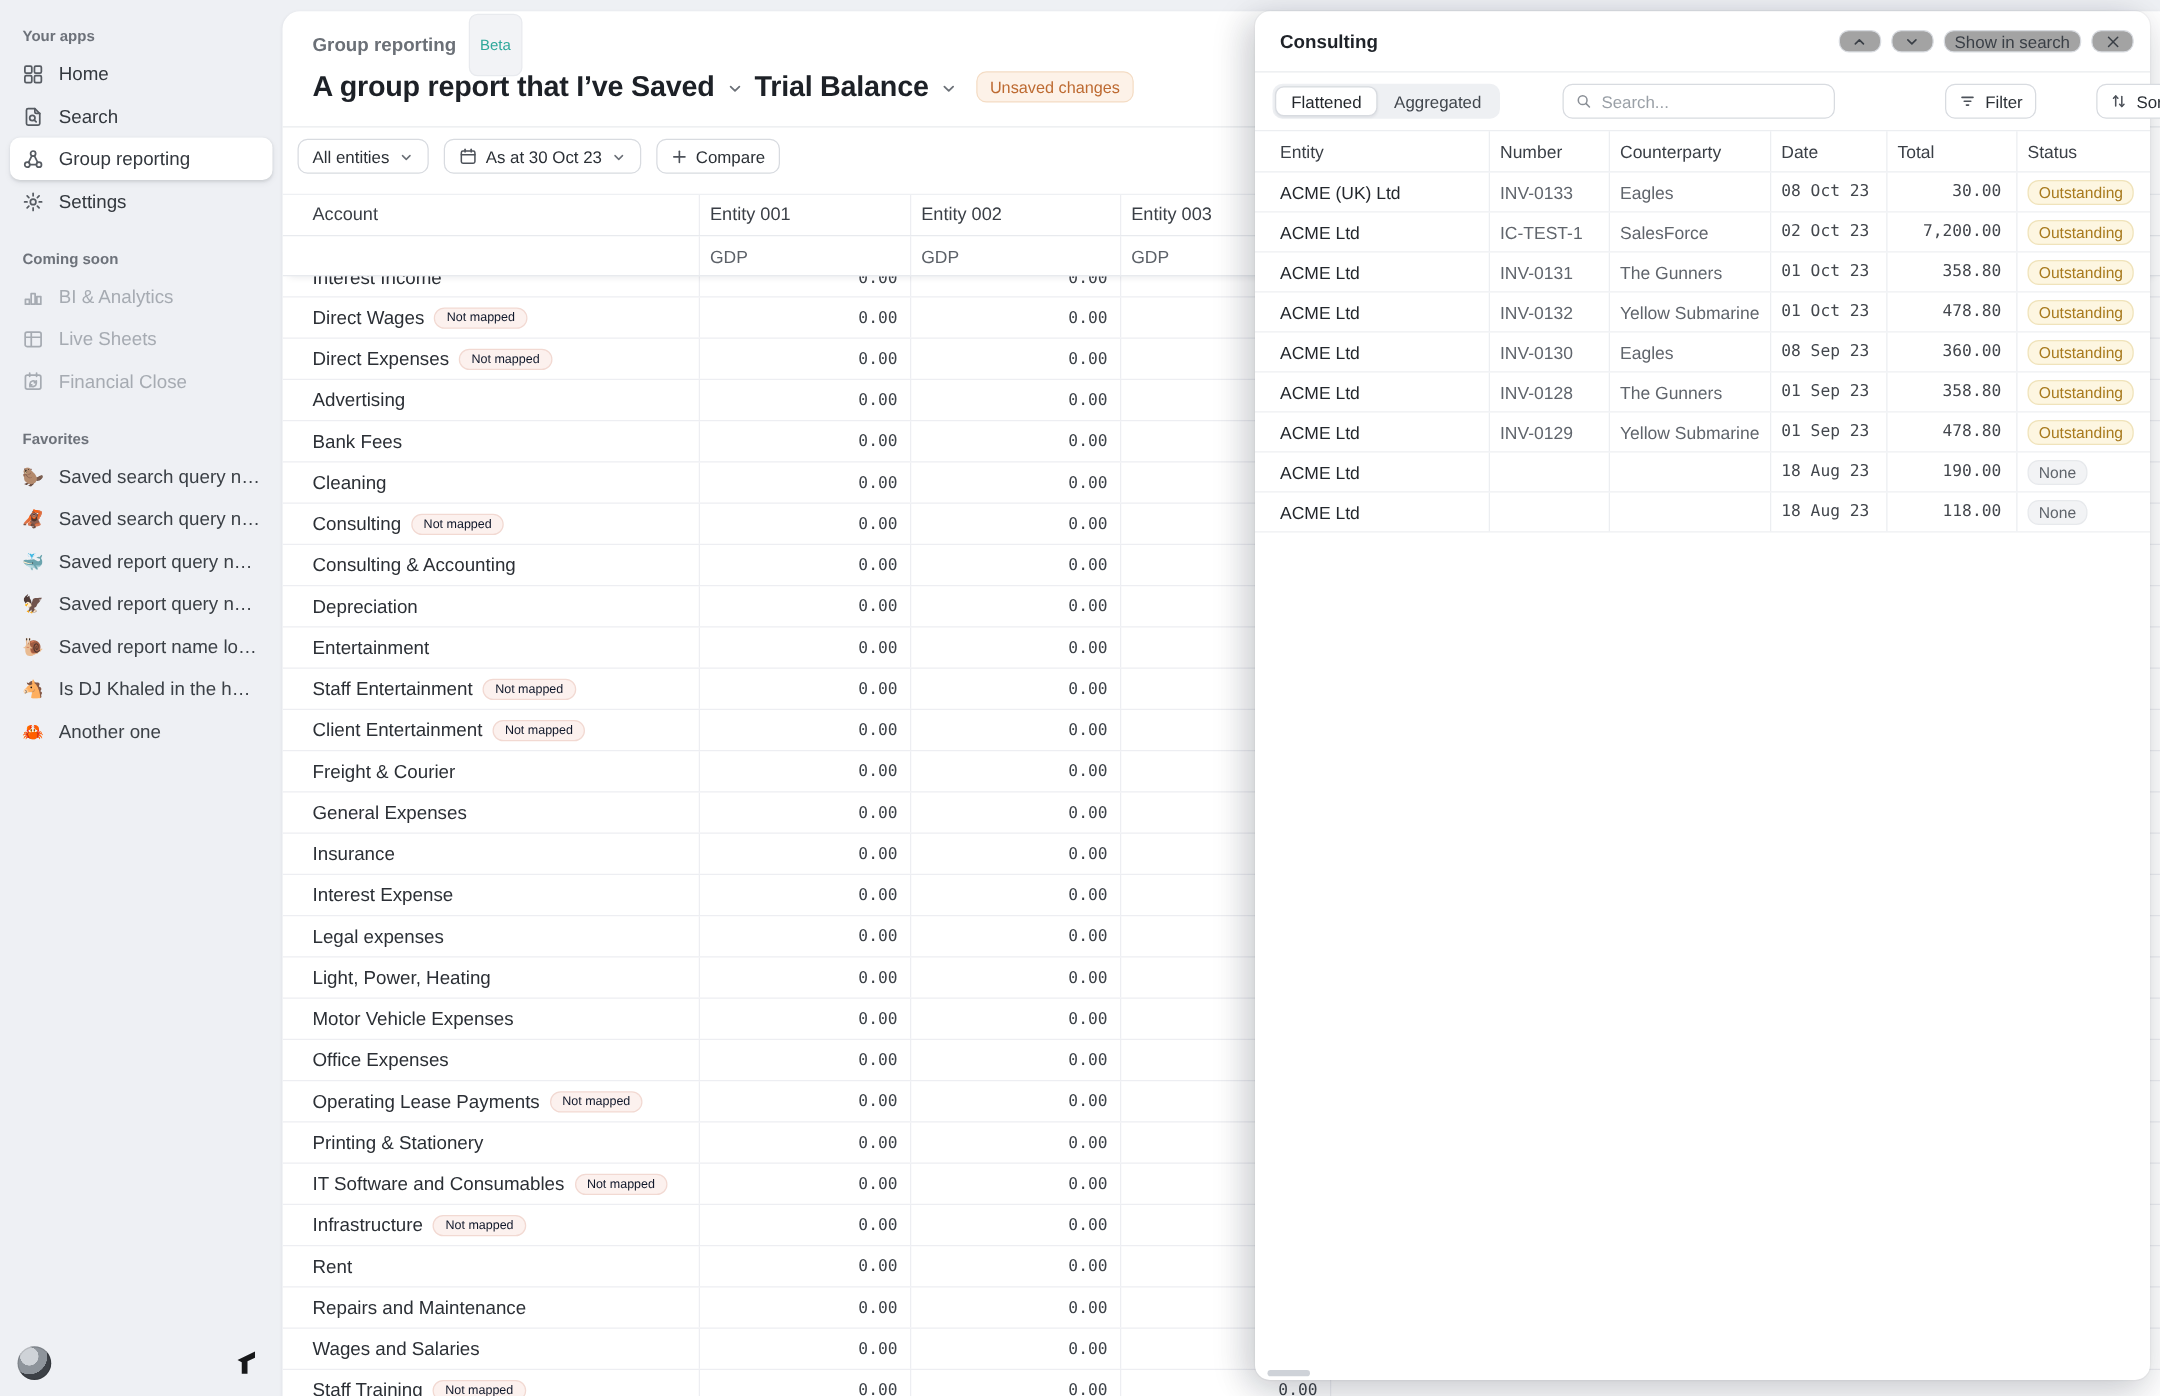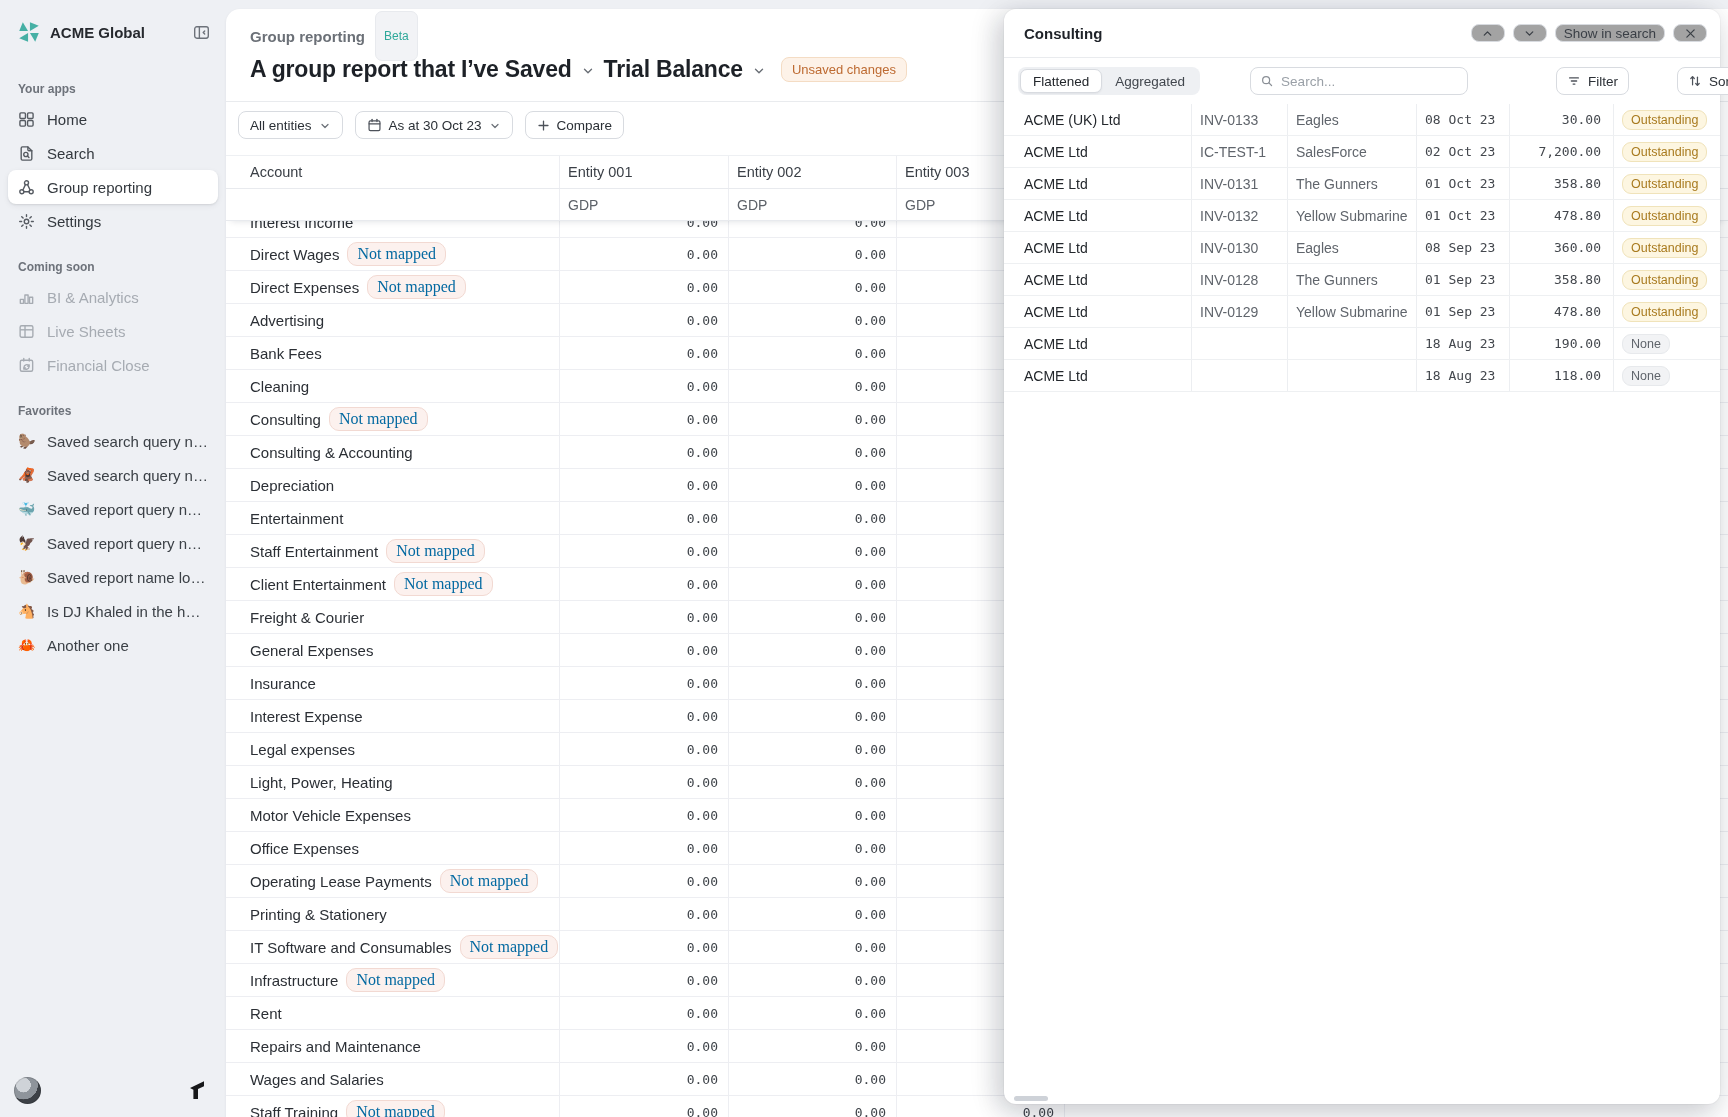--- a/index.html
+++ b/index.html
@@ -69,22 +69,22 @@
   .tb-gdprow { height:32px; border-bottom:1px solid #e8eaee; position:relative; z-index:2;
                box-shadow:0 5px 7px -5px rgba(16,24,40,.14); }
   .tb-gdprow .gcell { font-size:14px; color:#5c6168; padding-left:8px; }
   .tb-rows { position:relative; z-index:1; }
   .tb-row { border-bottom:1px solid #edeef2; }
   .tb-row-inner { height:32px; }
   .tb-row.partial { height:17px; overflow:hidden; }
   .tb-row.partial .tb-row-inner { margin-top:-15px; }
   .acct-cell { padding-left:24px; gap:8px; }
   .acct-name { font-size:15px; color:#2b2f35; white-space:nowrap; }
-  .badge-notmapped { font-size:16px; color:#0369a1; background:#fcf1ee; border:1px solid #f2d9d2;
-                     border-radius:10px; padding:2px 9px; white-space:nowrap;font-family:Liberation Serif, serif; }
+  .badge-notmapped { font-size:10px; color:#0f172a; background:#fcf1ee; border:1px solid #f2d9d2;
+                     border-radius:10px; padding:2px 9px; white-space:nowrap; }
   .val-cell { justify-content:flex-end; padding-right:10px;
               font-family:"DejaVu Sans Mono",monospace; font-size:13px; color:#3f444a; }
 
   
   .panel { position:absolute; left:1004px; top:9px; width:716px; height:1095px; background:#fff;
            border-radius:12px; z-index:10;
            box-shadow:-10px 4px 26px rgba(16,24,40,.12), 0 10px 30px rgba(16,24,40,.14), 0 0 0 1px rgba(16,24,40,.03); }
   .p-head { height:49px; display:flex; align-items:center; padding:0 13px 0 20px; border-bottom:1px solid #e9ebee; }
   .p-title { font-size:15px; font-weight:700; color:#1f2329; flex:1; }
   .p-btn { display:flex; align-items:center; justify-content:center; gap:6px; height:18px; min-width:34px;
@@ -121,38 +121,20 @@
                        border-radius:9px; padding:2px 8px; }
   .badge-none { font-size:12.5px; color:#5f646b; background:#f2f3f5; border:1px solid #e7e9ec;
                 border-radius:9px; padding:2px 8px; }
   .p-scroll-thumb { position:absolute; left:10px; bottom:3px; width:34px; height:5px; border-radius:3px;
                     background:#ced2d8; cursor:pointer; }
 </style>
 </head>
 <body>
 
 <div class="sidebar">
-  <div class="ws-header">
-    <span>
-      <svg width="22" height="22" viewBox="0 0 16 16" fill="#46b0a5">
-        <path d="M8.7 7.3 L8.7 0.9 L15.1 3.5 Z"></path>
-        <path d="M8.7 8.7 L15.1 8.7 L12.5 15.1 Z"></path>
-        <path d="M7.3 8.7 L7.3 15.1 L0.9 12.5 Z"></path>
-        <path d="M7.3 7.3 L0.9 7.3 L3.5 0.9 Z"></path>
-      </svg>
-    </span>
-    <span class="ws-name">ACME Global</span>
-    <span class="icon-btn-plain">
-      <svg width="17" height="17" viewBox="0 0 16 16" fill="none" stroke="currentColor" stroke-width="1.3" stroke-linecap="round" stroke-linejoin="round">
-        <rect x="1.6" y="2.6" width="12.8" height="10.8" rx="2"></rect>
-        <line x1="6" y1="2.6" x2="6" y2="13.4"></line>
-        <polyline points="11,6.6 9.6,8 11,9.4"></polyline>
-      </svg>
-    </span>
-  </div>
 
   <div class="section-label">Your apps</div>
   <div class="nav-group">
     <div class="nav-item">
       <span class="nicon">
         <svg width="17" height="17" viewBox="0 0 16 16" fill="none" stroke="currentColor" stroke-width="1.3" stroke-linejoin="round">
           <rect x="1.8" y="1.8" width="5.2" height="5.2" rx="1"></rect>
             <rect x="9" y="1.8" width="5.2" height="5.2" rx="1"></rect>
           <rect x="1.8" y="9" width="5.2" height="5.2" rx="1"></rect>
             <rect x="9" y="9" width="5.2" height="5.2" rx="1"></rect>
@@ -774,20 +756,28 @@
             <line x1="12" y1="2.4" x2="12" y2="13.6"></line>
           <circle cx="4" cy="10" r="1.4" fill="#fff"></circle>
             <circle cx="8" cy="5" r="1.4" fill="#fff"></circle>
             <circle cx="12" cy="8.4" r="1.4" fill="#fff"></circle>
         </svg>
       </span>
     </div>
   </div>
 
   <div class="p-table">
+    <div class="p-grid p-headrow">
+      <div class="cell c-entity" style="font-weight:500;color:#3a3f46;">Entity</div>
+      <div class="cell">Number</div>
+      <div class="cell">Counterparty</div>
+      <div class="cell">Date</div>
+      <div class="cell">Total</div>
+      <div class="cell">Status</div>
+    </div>
     <div id="p-rows">
         <div class="p-grid p-row">
     <div class="cell c-entity">ACME (UK) Ltd</div>
     <div class="cell c-dim">INV-0133</div>
     <div class="cell c-dim">Eagles</div>
     <div class="cell c-mono">08 Oct 23</div>
     <div class="cell c-mono c-total">30.00</div>
     <div class="cell">
             <span class="badge-outstanding">Outstanding</span>
           </div>

